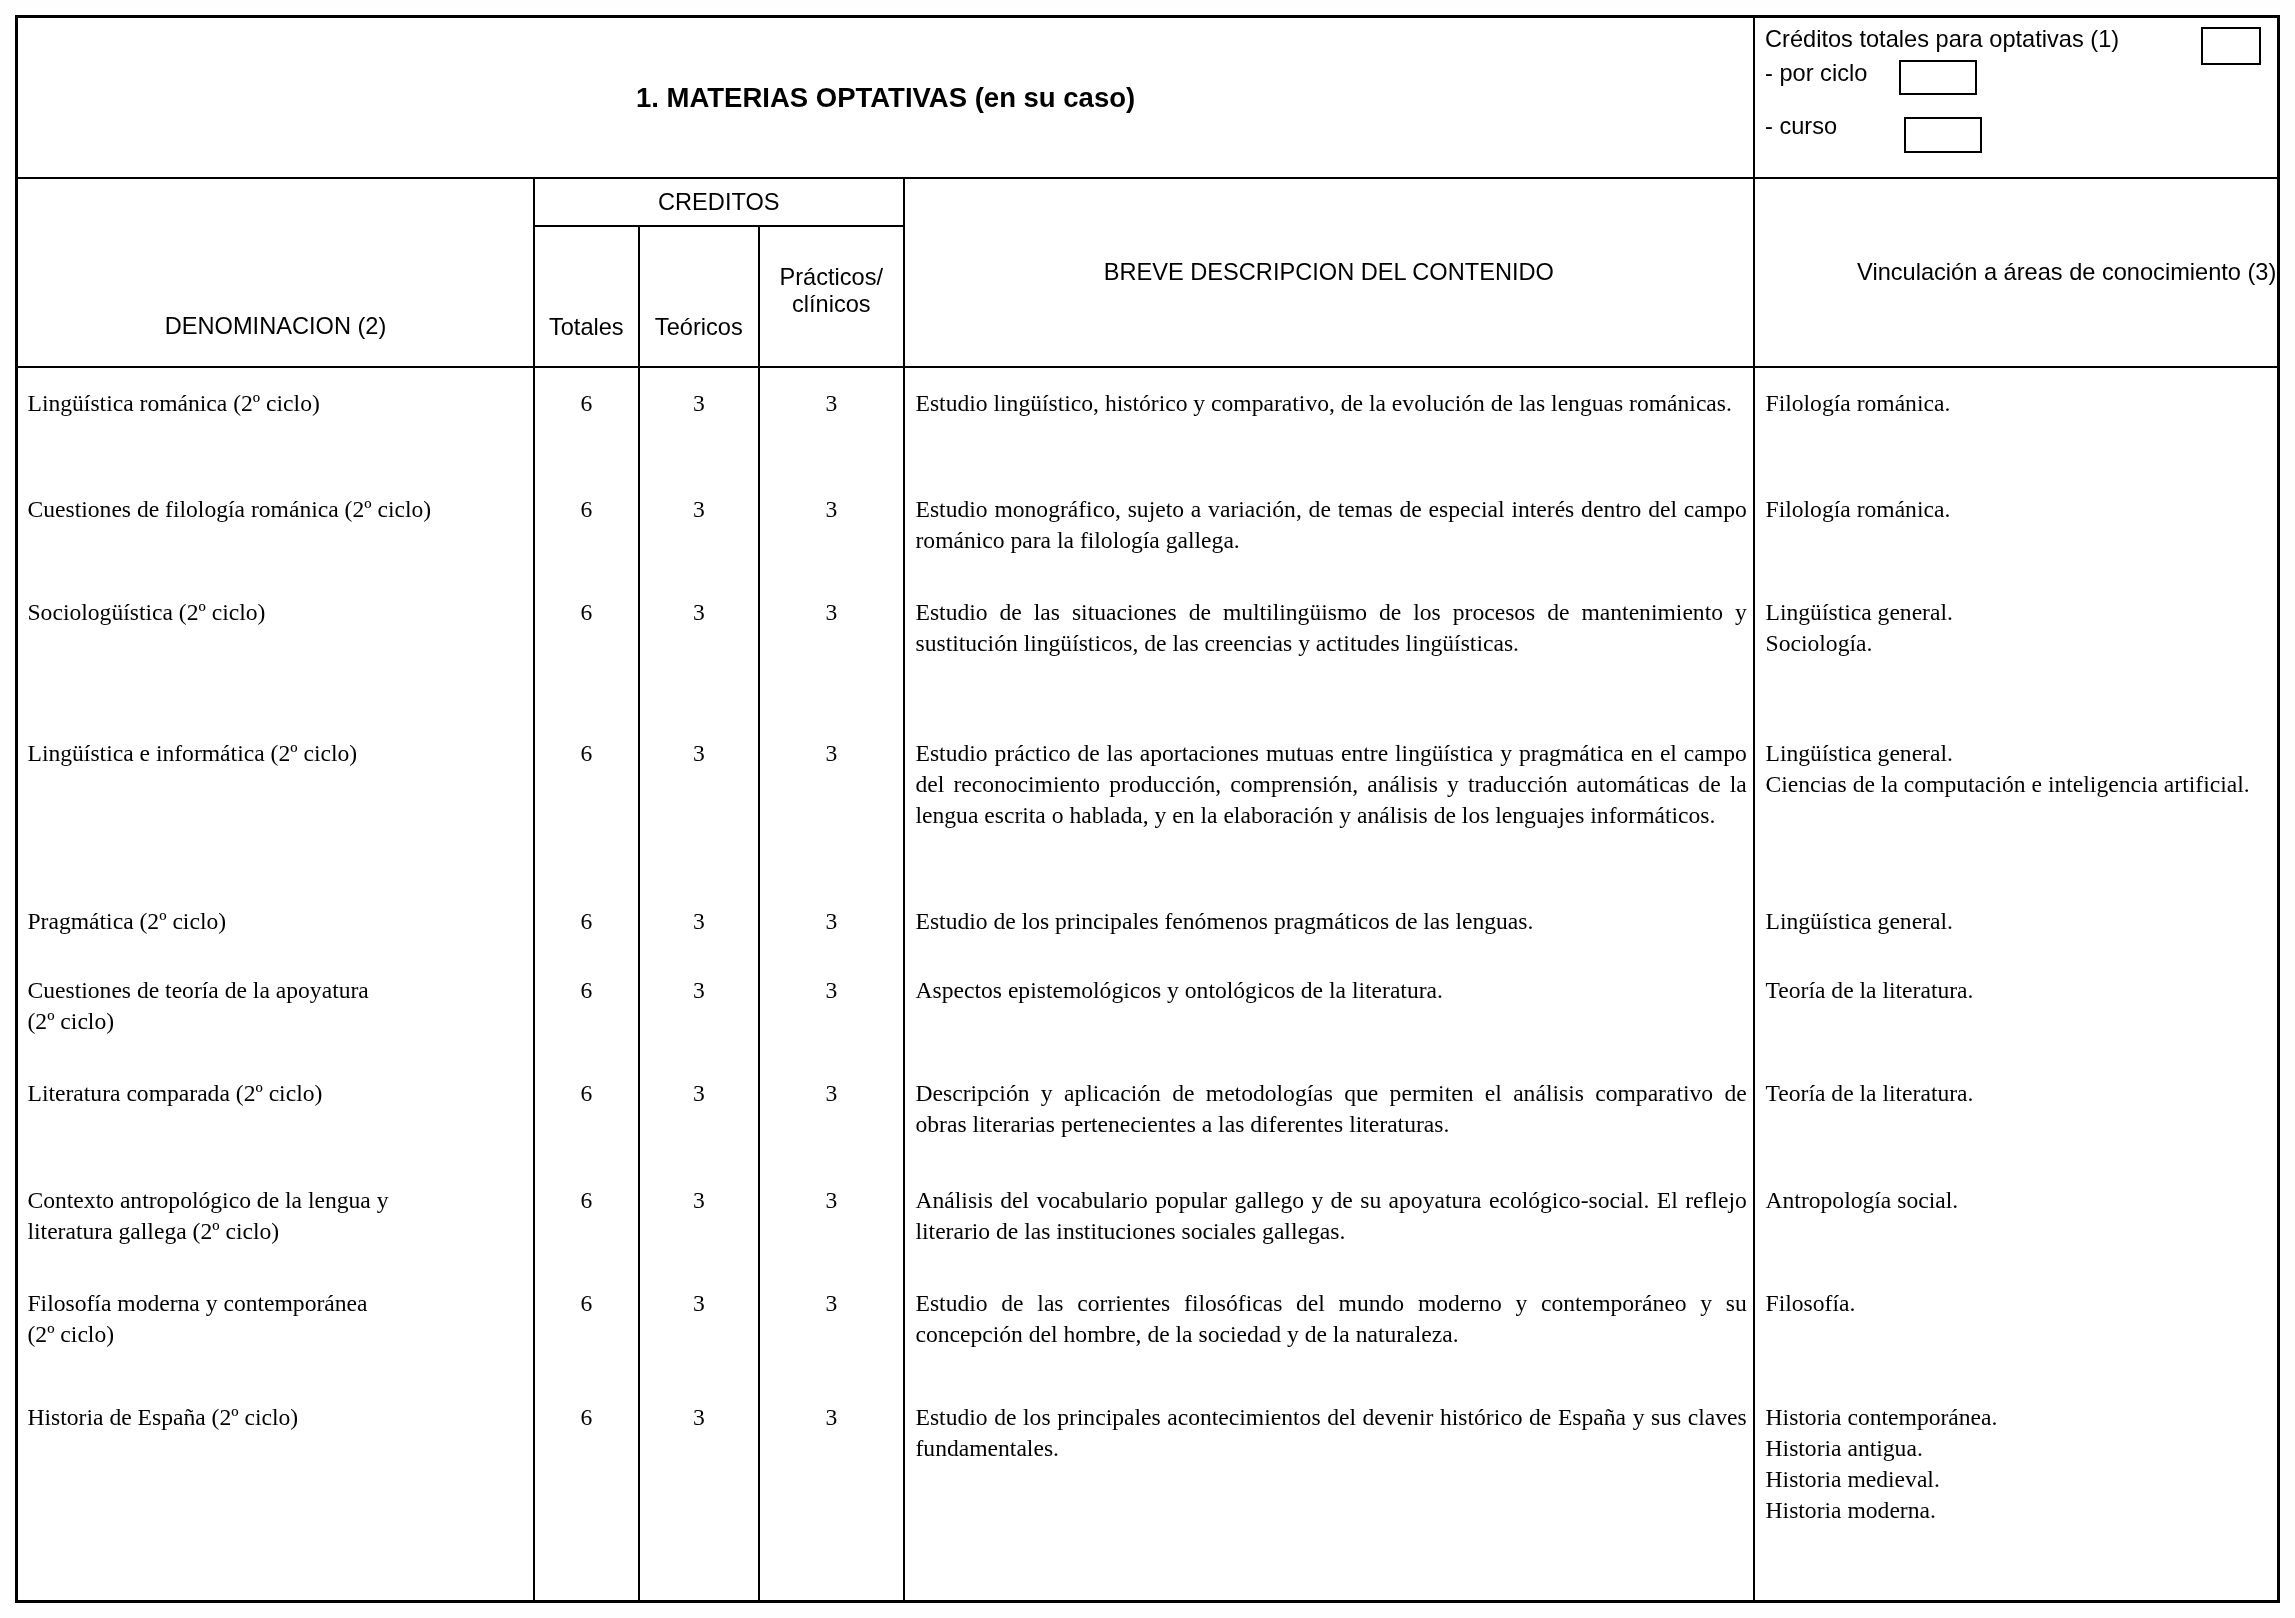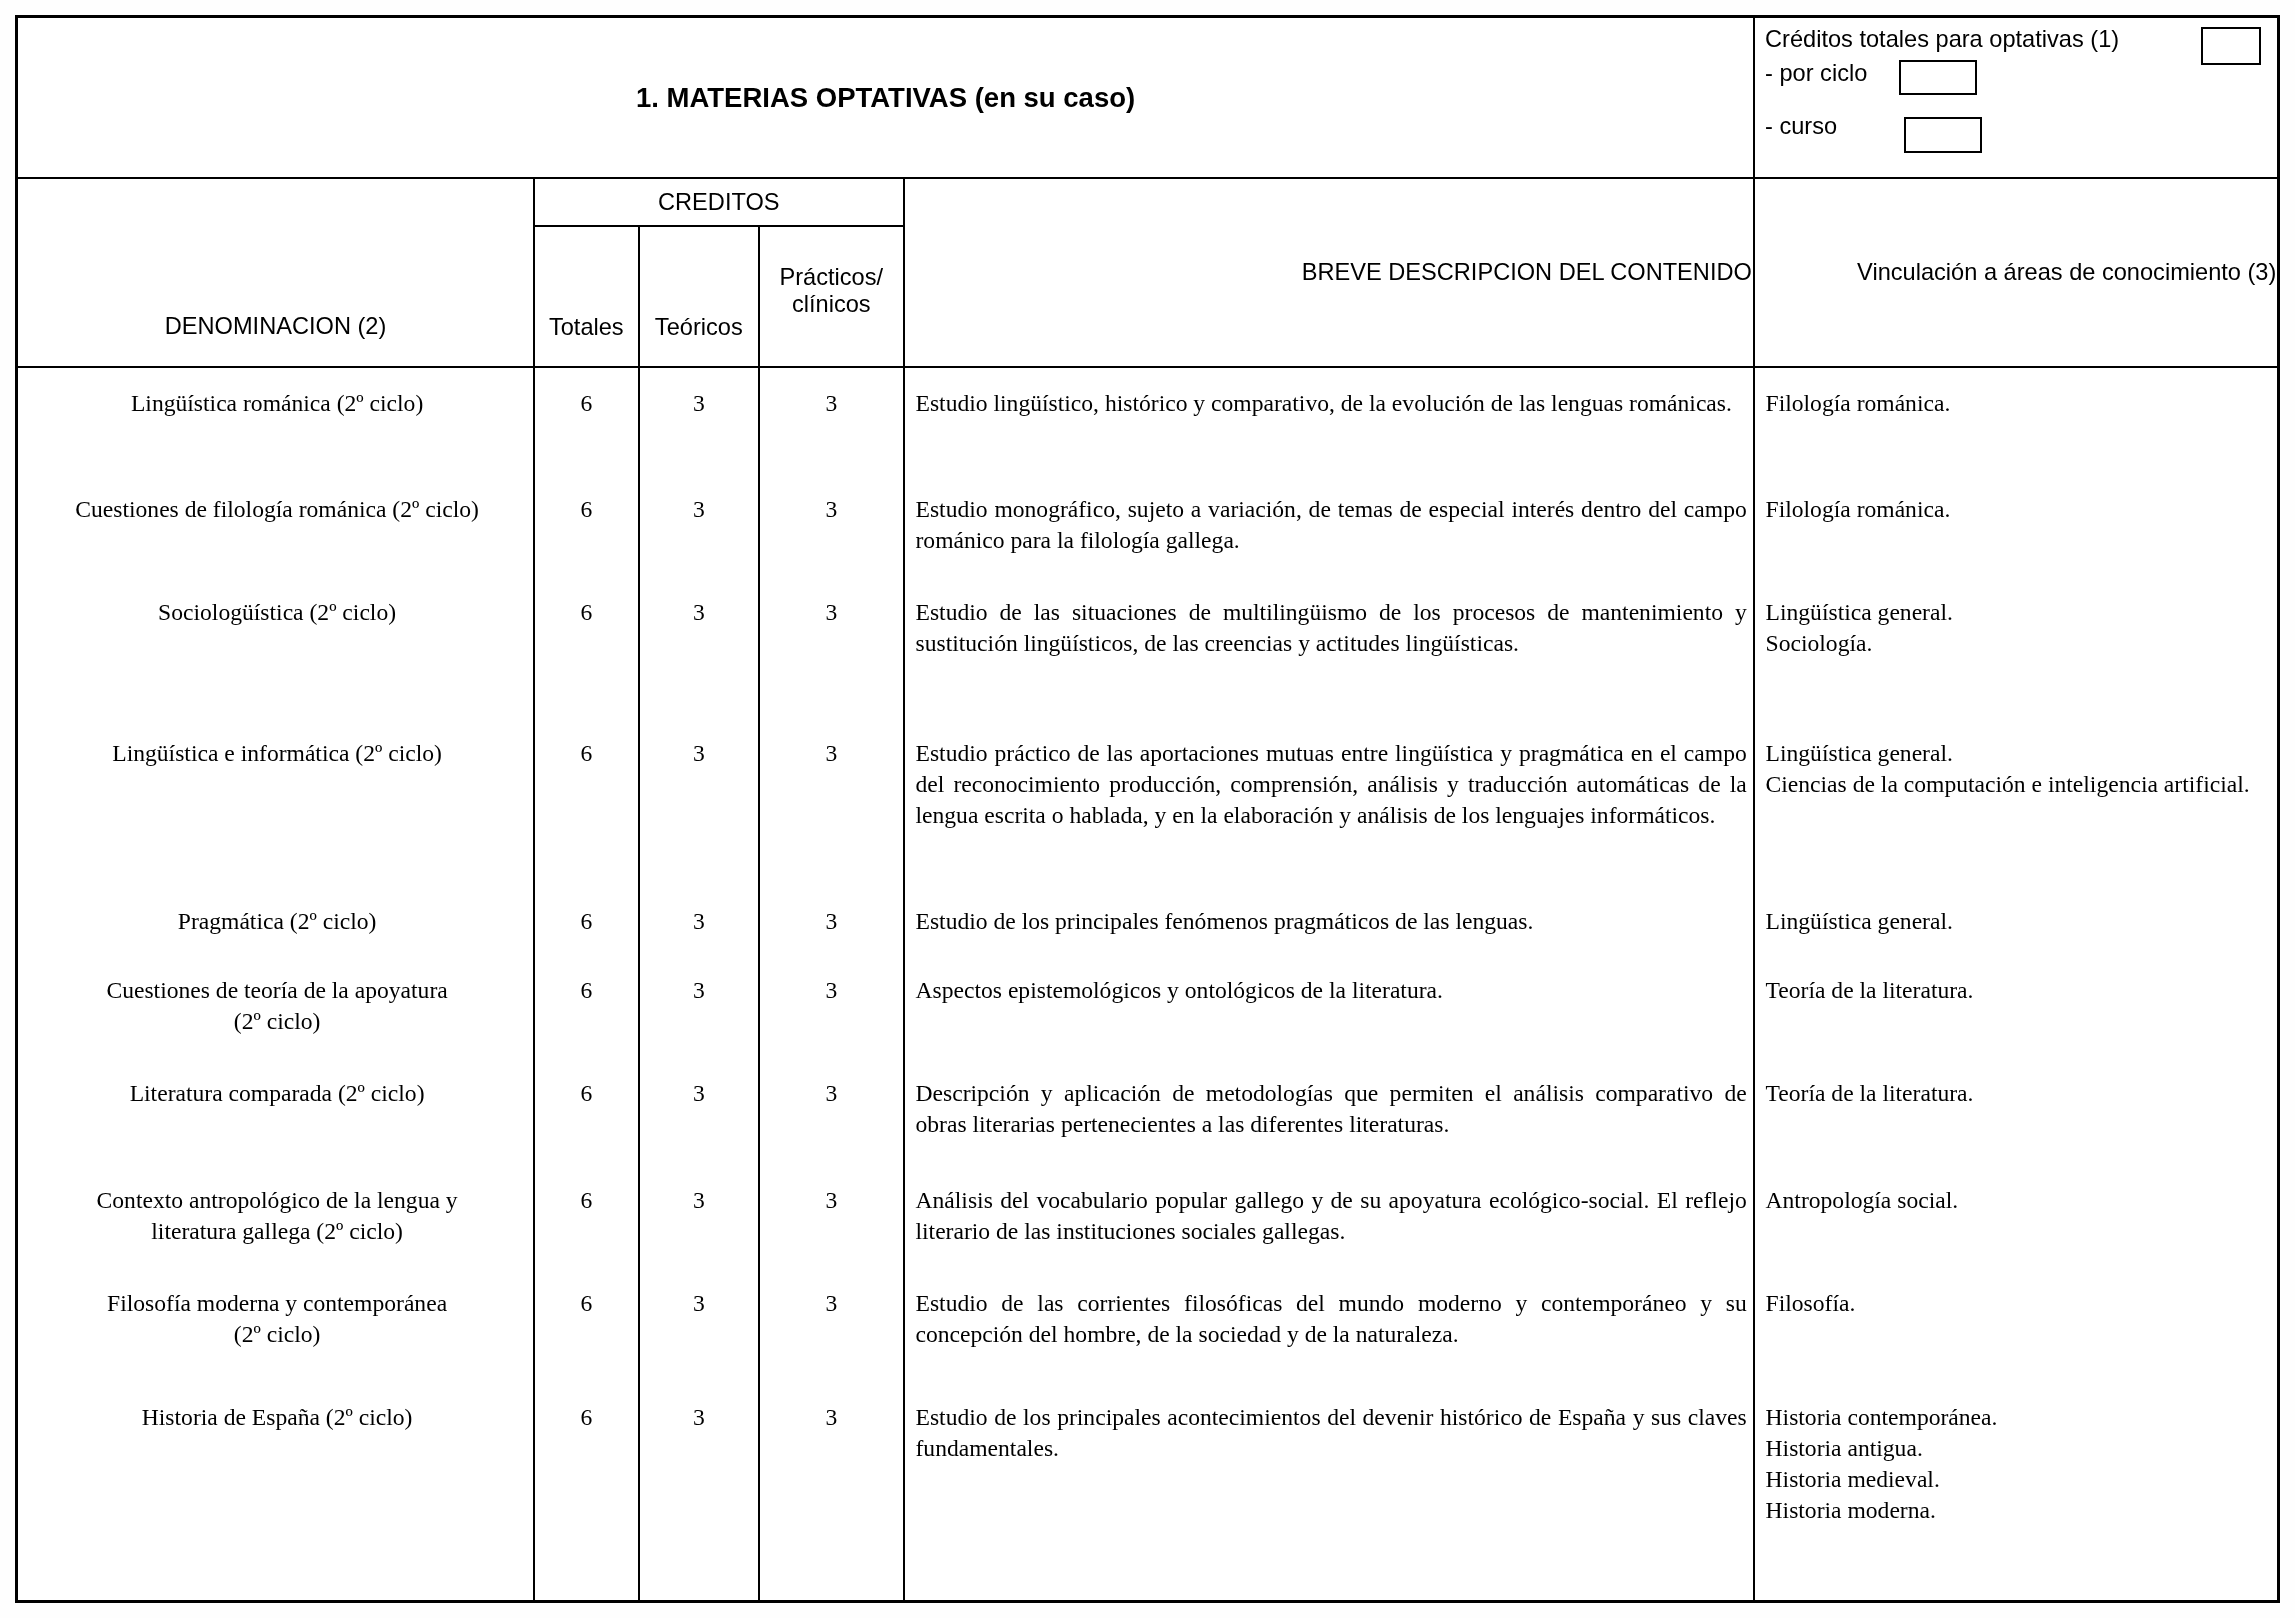--- a/index.html
+++ b/index.html
@@ -41,28 +41,28 @@
     border-right:2.3px solid #000;border-bottom:2.3px solid #000;
     height:44px;text-align:center;vertical-align:middle;
   }
   th.h-sub{
     border-right:2.3px solid #000;border-bottom:2.3px solid #000;
     height:113px;text-align:center;vertical-align:bottom;padding-bottom:25px;
   }
   th.h-sub.prac{vertical-align:middle;white-space:pre-line;line-height:27.5px;padding-bottom:12px;}
   th.h-desc{
     border-right:2.3px solid #000;border-bottom:2.3px solid #000;
-    text-align:right;vertical-align:middle;
+    text-align:center;vertical-align:middle;
   }
   th.h-vinc{
     border-bottom:2.3px solid #000;
     text-align:right;vertical-align:middle;
   }
   
-  tbody td{vertical-align:top;font-size:23.6px;line-height:31px;text-align:center;}
+  tbody td{vertical-align:top;font-size:23.6px;line-height:31px;}
   td.c-den{border-right:2.3px solid #000;padding:20px 6.1px 0 9.2px;white-space:pre-line;}
   td.c-num{border-right:2.3px solid #000;padding-top:20px;text-align:center;}
   td.c-desc{border-right:2.3px solid #000;padding:20px 6.1px 0 10.7px;text-align:justify;}
   td.c-vinc{padding:20px 7.6px 0 10.7px;white-space:pre-line;text-align:justify;}
   tr.r1{height:107px;} tr.r2{height:103px;} tr.r3{height:141px;}
   tr.r4{height:168px;} tr.r5{height:69px;}  tr.r6{height:103px;}
   tr.r7{height:107px;} tr.r8{height:103px;} tr.r9{height:114px;}
 </style>
 </head>
 <body>

